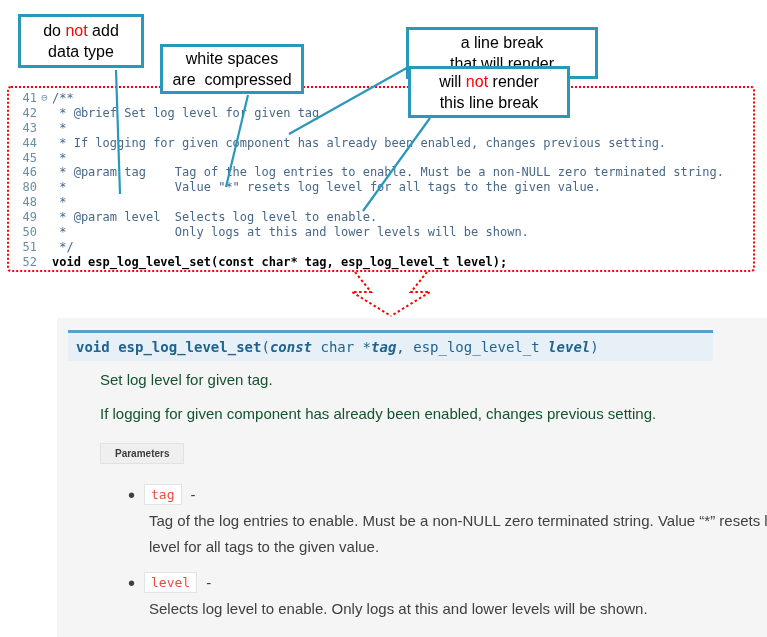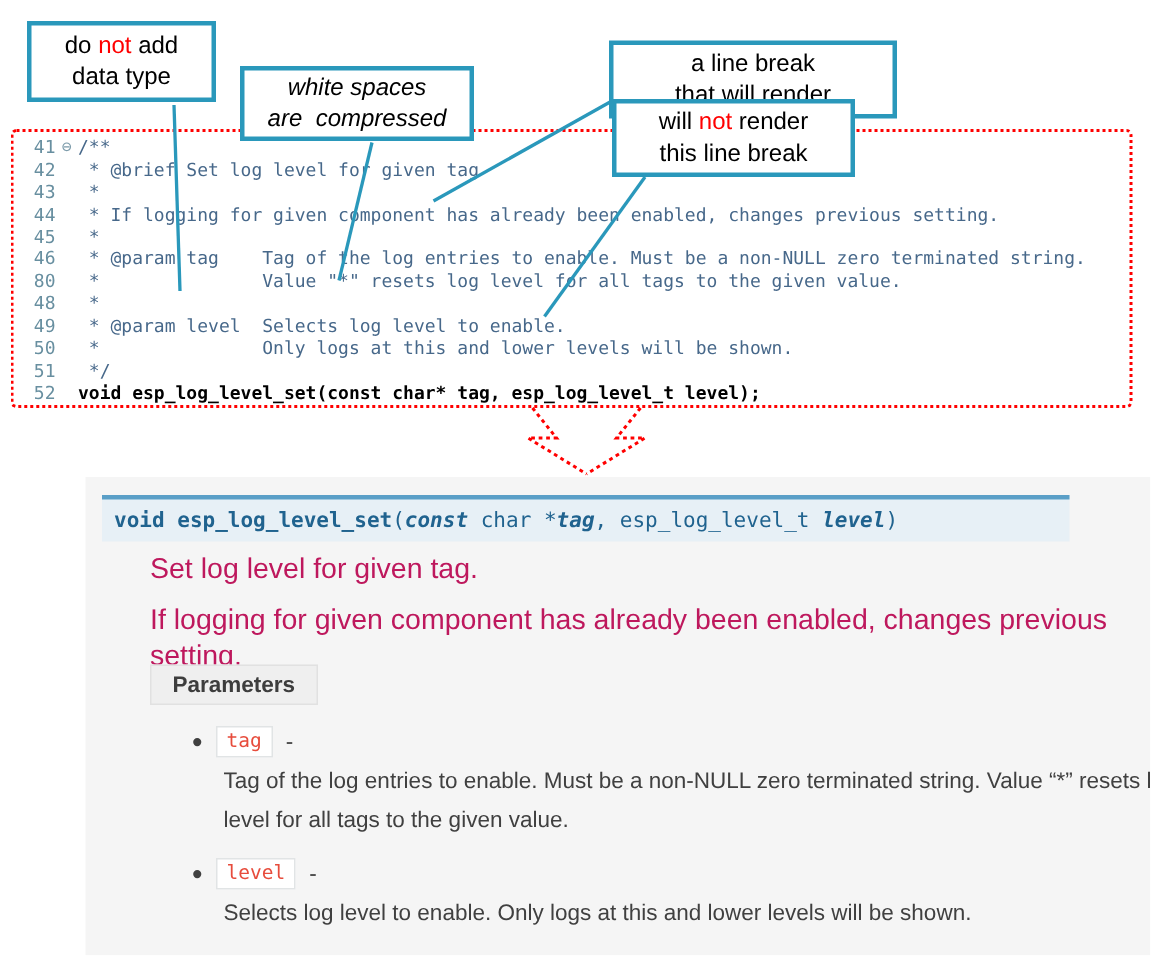--- a/index.html
+++ b/index.html
@@ -11,21 +11,21 @@
   
   .callout {
     position:absolute; z-index:30; background:#ffffff;
     border:3px solid #2a98bb; box-sizing:border-box;
     display:flex; flex-direction:column; justify-content:center; align-items:center;
     font-size:16px; color:#000; line-height:21px; text-align:left;
   }
   .callout .cl-line { white-space:pre; }
   .callout .red { color:#ff0000; }
   .c1 { left:18px;  top:14px; width:126px; height:54px; }
-  .c2 { left:160px; top:44px; width:156px; height:50px;font-style:italic; }
+  .c2 { left:160px; top:44px; width:144px; height:50px; }
   .c3 { left:406px; top:8px;  width:192px; height:52px;margin-top:19px; }
   .c4 { left:408px; top:66px; width:162px; height:52px; }
 
   
   .code-box {
     position:absolute; z-index:10; left:7px; top:86px; width:748px; height:186px;
     border:2px dotted #ff0000; border-radius:4px; background:#ffffff;
     box-sizing:border-box; padding:3px 0 0 4px;
   }
   .code-row { display:flex; height:14.9px; font:12px/14.9px "DejaVu Sans Mono", monospace; }
@@ -45,27 +45,27 @@
     background:#f5f5f5; color:#404040;
   }
   .sig {
     position:absolute; left:11px; top:12px; width:645px; height:31px; box-sizing:border-box;
     background:#e7f0f6; border-top:3px solid #5a9fc7;
     font:14px/26px "DejaVu Sans Mono", monospace; color:#20638f;
     padding:1px 0 0 8px; white-space:pre;
   }
   .sig .sb { font-weight:bold; }
   .sig .si { font-weight:bold; font-style:italic; }
-  .docs-text { position:absolute; font-size:19px; line-height:24px; color:#be185d; }
+  .docs-text { position:absolute; font-size:15px; line-height:24px; color:#14532d; }
   .brief { left:43px; top:50px; }
   .desc  { left:43px; top:84px; }
   .params-label {
     position:absolute; left:43px; top:125px; background:#efefef;
     border:1px solid #e1e1e1; padding:4px 14px;
-    font-size:15px; font-weight:bold; color:#3d3d3d;
+    font-size:10px; font-weight:bold; color:#3d3d3d;
   }
   .param-row { position:absolute; display:flex; align-items:center; gap:9px; }
   .pr1 { left:71px; top:166px; }
   .pr2 { left:71px; top:254px; }
   .bullet { font-size:20px; line-height:20px; color:#404040; }
   .chip {
     font:13px "DejaVu Sans Mono", monospace; color:#e74c3c;
     background:#ffffff; border:1px solid #e1e4e5; padding:2px 6px;
   }
   .dash { font-size:15px; color:#404040; }

